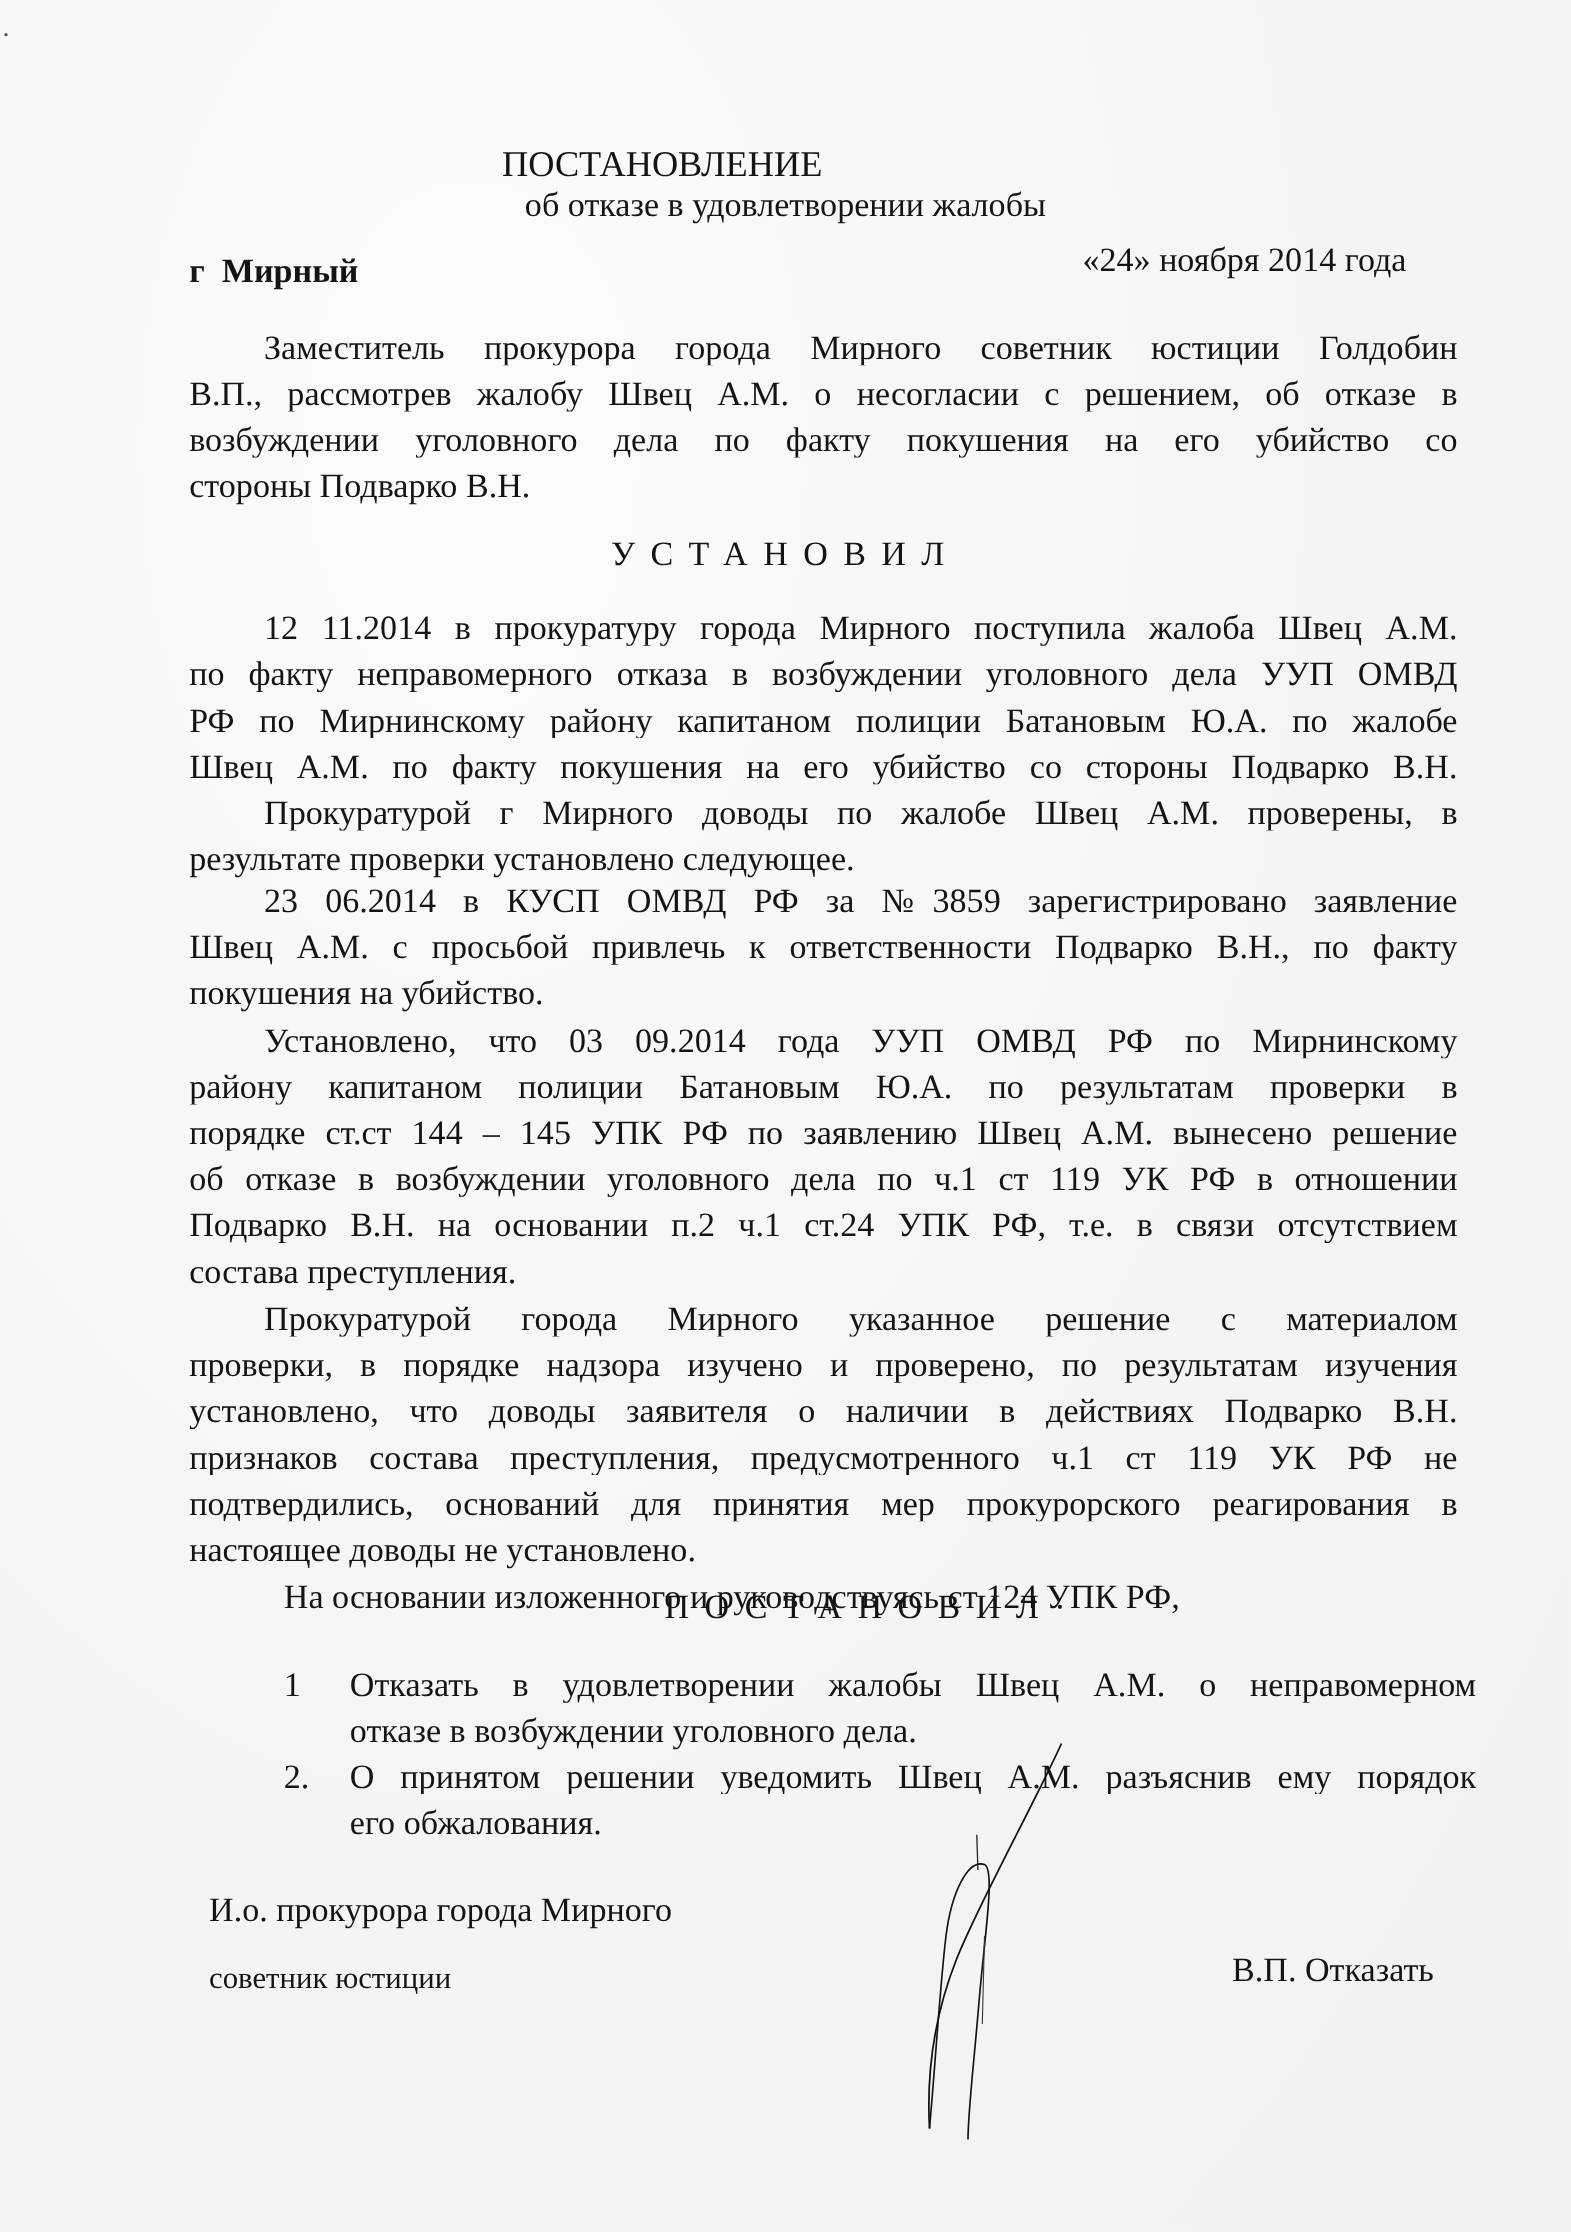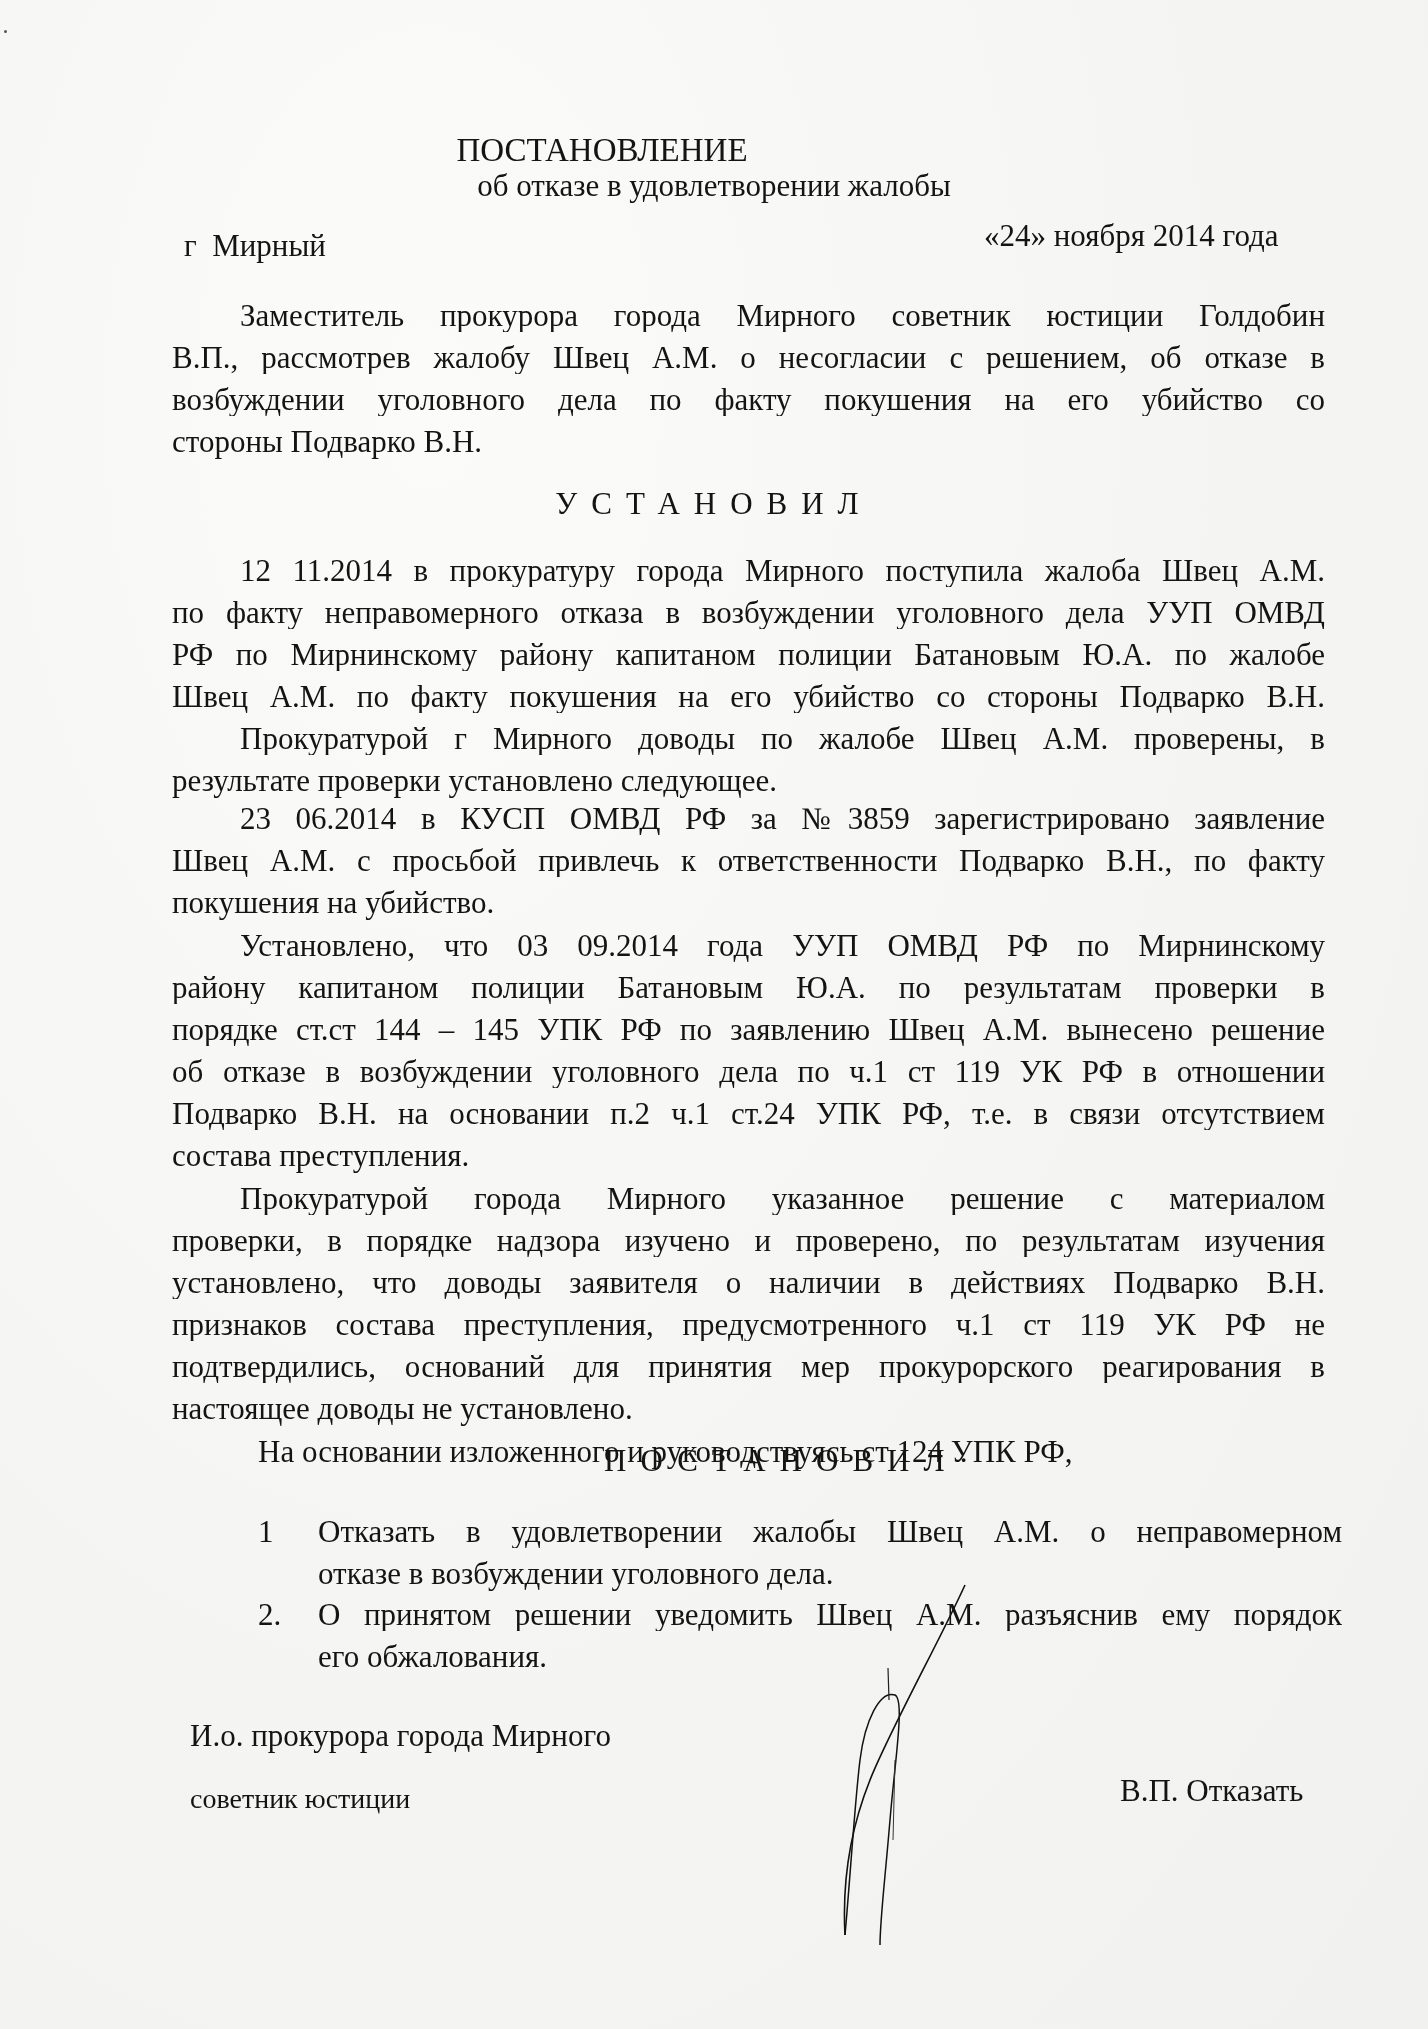--- a/index.html
+++ b/index.html
@@ -15,21 +15,21 @@
   svg.sig { position: absolute; left: 0; top: 0; }
 </style>
 </head>
 <body>
 
 <div class="page">
   <div class="speck"></div>
 
   <div class="line center" style="left:0;width:1204px;top:134px;font-size:33px;">ПОСТАНОВЛЕНИЕ</div>
   <div class="line center" style="left:0;width:1428px;top:170px;">об отказе в удовлетворении жалобы</div>
-  <div class="line" style="left:184px;top:230px;">г  Мирный</div>
+  <div class="line" style="left:172px;top:230px;font-weight:bold;">г  Мирный</div>
   <div class="line" style="left:984px;top:220px;">«24» ноября 2014 года</div>
 
   <div>
     <div class="line just" style="left: 240px; width: 1085px; top: 300px; white-space: normal; height: 32px; overflow: hidden;">Заместитель прокурора города Мирного советник юстиции Голдобин</div>
     <div class="line just" style="left: 172px; width: 1153px; top: 342px; white-space: normal; height: 32px; overflow: hidden;">В.П., рассмотрев жалобу Швец А.М. о несогласии с решением, об отказе в</div>
     <div class="line just" style="left: 172px; width: 1153px; top: 384px; white-space: normal; height: 32px; overflow: hidden;">возбуждении   уголовного дела по факту покушения на его убийство со</div>
     <div class="line" style="left:172px;top:426px;">стороны Подварко В.Н.</div>
   </div>
 
   <div class="line center spaced" style="left:0;width:1428px;top:488px;">УСТАНОВИЛ</div>

